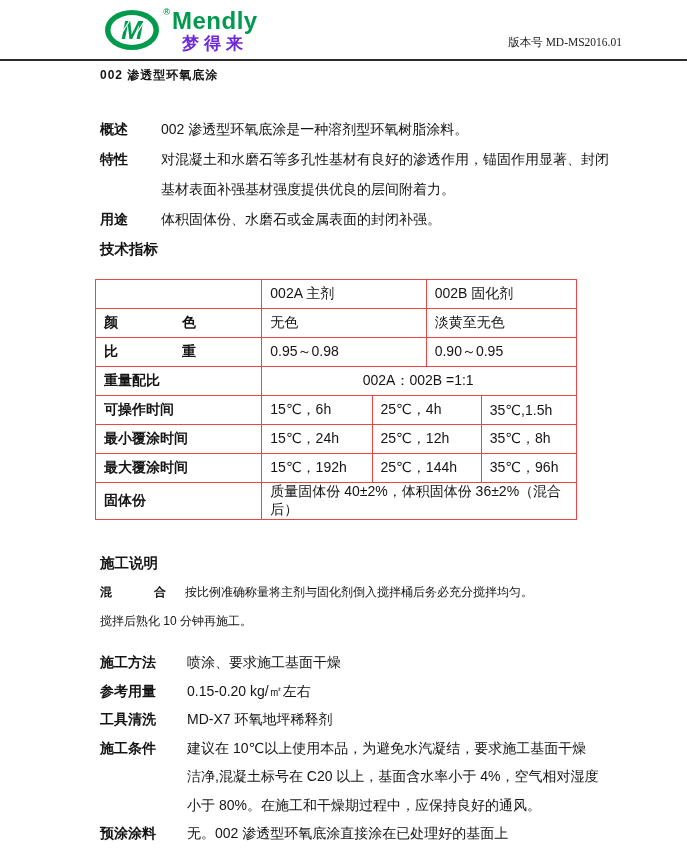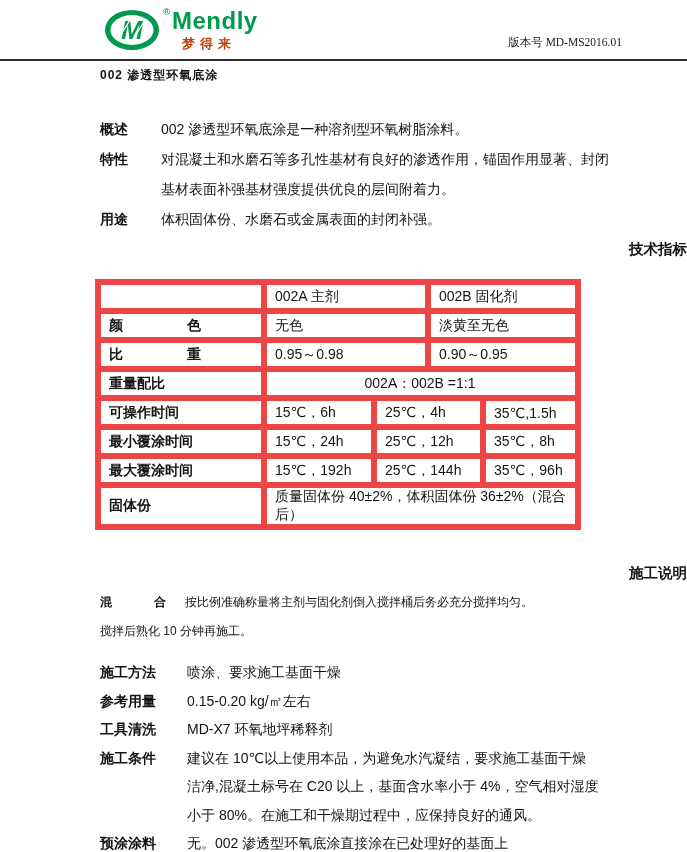--- a/index.html
+++ b/index.html
@@ -9,36 +9,36 @@
     position:relative; overflow:hidden; color:#141414;
     font-family:"Liberation Sans","DejaVu Sans",sans-serif;
   }
   
   .header { position:relative; height:61px; border-bottom:2px solid #2b2b2b; }
   .logo { position:absolute; left:103px; top:8px; display:flex; align-items:flex-start; }
   .logo-mark { position:relative; width:64px; height:46px; }
   .reg-mark { position:absolute; top:-1px; right:-3px; font-size:9px; color:#009a4d; font-weight:bold; }
   .logo-text { margin-left:5px; }
   .logo-en { color:#009a4d; font-weight:bold; font-size:24px; line-height:26px; letter-spacing:0.5px; }
-  .logo-cn { color:#c2410c; font-weight:bold; font-size:13px; line-height:19px; letter-spacing:5px; margin-left:10px; }
+  .logo-cn { color:#6d28d9; font-weight:bold; font-size:17px; line-height:19px; letter-spacing:5px; margin-left:10px; }
   .version { position:absolute; right:65px; bottom:9px; font-size:11.5px;
              font-family:"Liberation Serif","DejaVu Serif",serif; color:#1c1c1c; }
   
   .doc-title { margin:6px 0 0 100px; font-size:12px; font-weight:bold; letter-spacing:1px; }
   
   .intro { margin:30px 58px 0 100px; }
   .irow { display:flex; line-height:30px; font-size:14px;gap:18px; }
   .irow .lbl { flex:0 0 43px; font-weight:bold; }
   .irow .txt { flex:1; white-space:pre-line; }
   
-  .sec-heading { margin-left:100px; line-height:30px; font-size:14.5px; font-weight:bold;text-align:right; }
+  .sec-heading { margin-left:100px; line-height:30px; font-size:14.5px; font-weight:bold; }
   
   table.spec { border-collapse:collapse; table-layout:fixed; width:482px;
                margin:15px 0 0 95px; font-size:14px; }
-  table.spec td { border:6px solid #ef4444; height:29px; padding:0 2px 0 8px; vertical-align:middle; }
+  table.spec td { border:1px solid #ef4444; height:29px; padding:0 2px 0 8px; vertical-align:middle; }
   table.spec td.lblc { font-weight:bold; }
   table.spec td.centerc { text-align:center; padding-left:0; }
   .spread { display:inline-block; width:92px; text-align:justify; text-align-last:justify; }
   
   .mixing { margin:0 58px 12px 100px; line-height:29px; font-size:12px; }
   .spread-sm { display:inline-block; width:66px; text-align:justify; text-align-last:justify;
                font-weight:bold; margin-right:19px; }
   .mix-txt { white-space:pre-line; }
   .crow { display:flex; margin:0 58px 0 100px; line-height:28.5px; font-size:14px; }
   .crow .lbl4 { flex:0 0 87px; font-weight:bold; }

